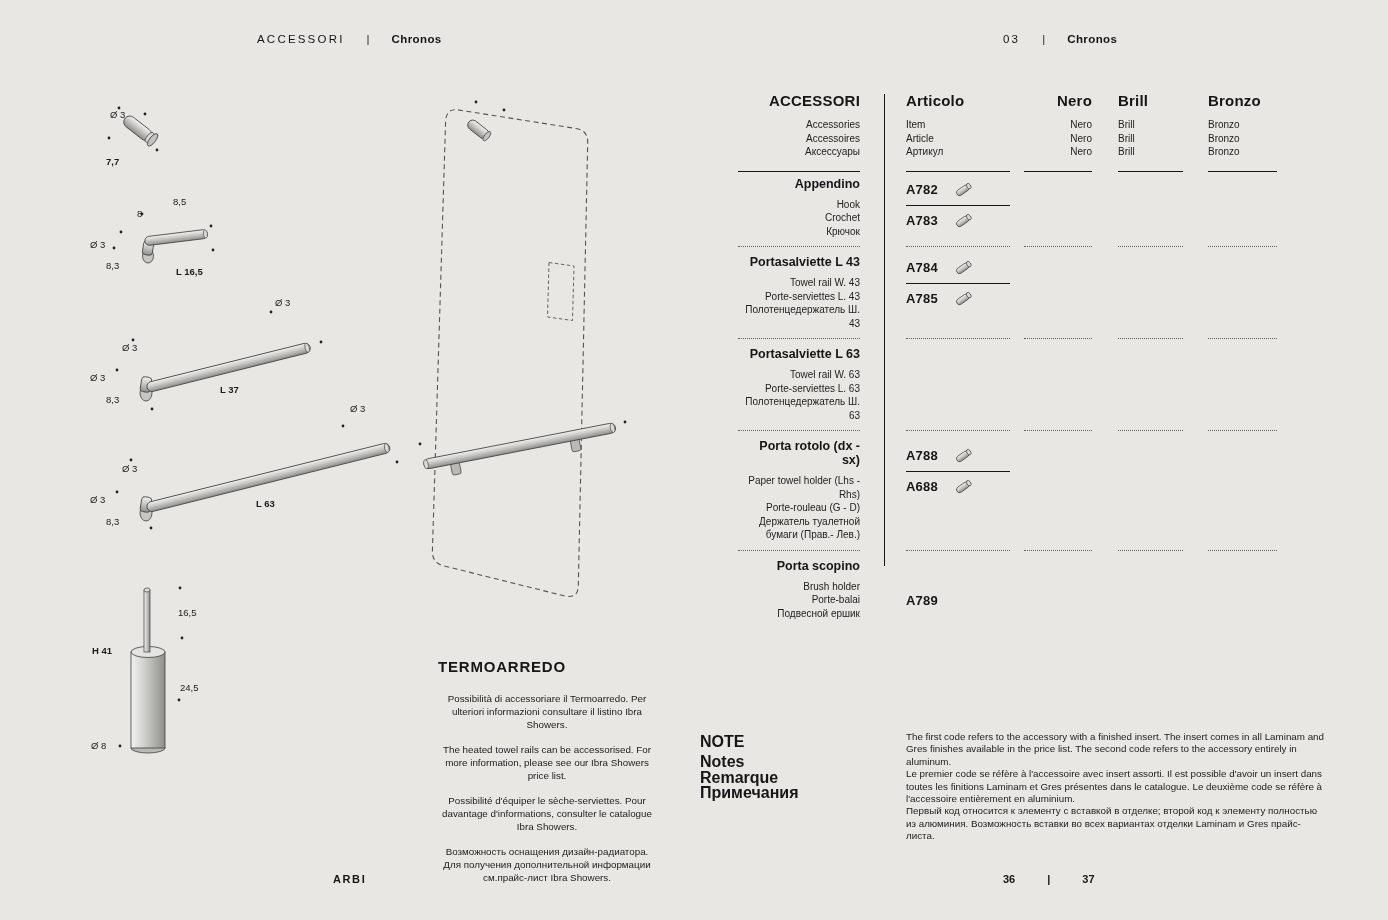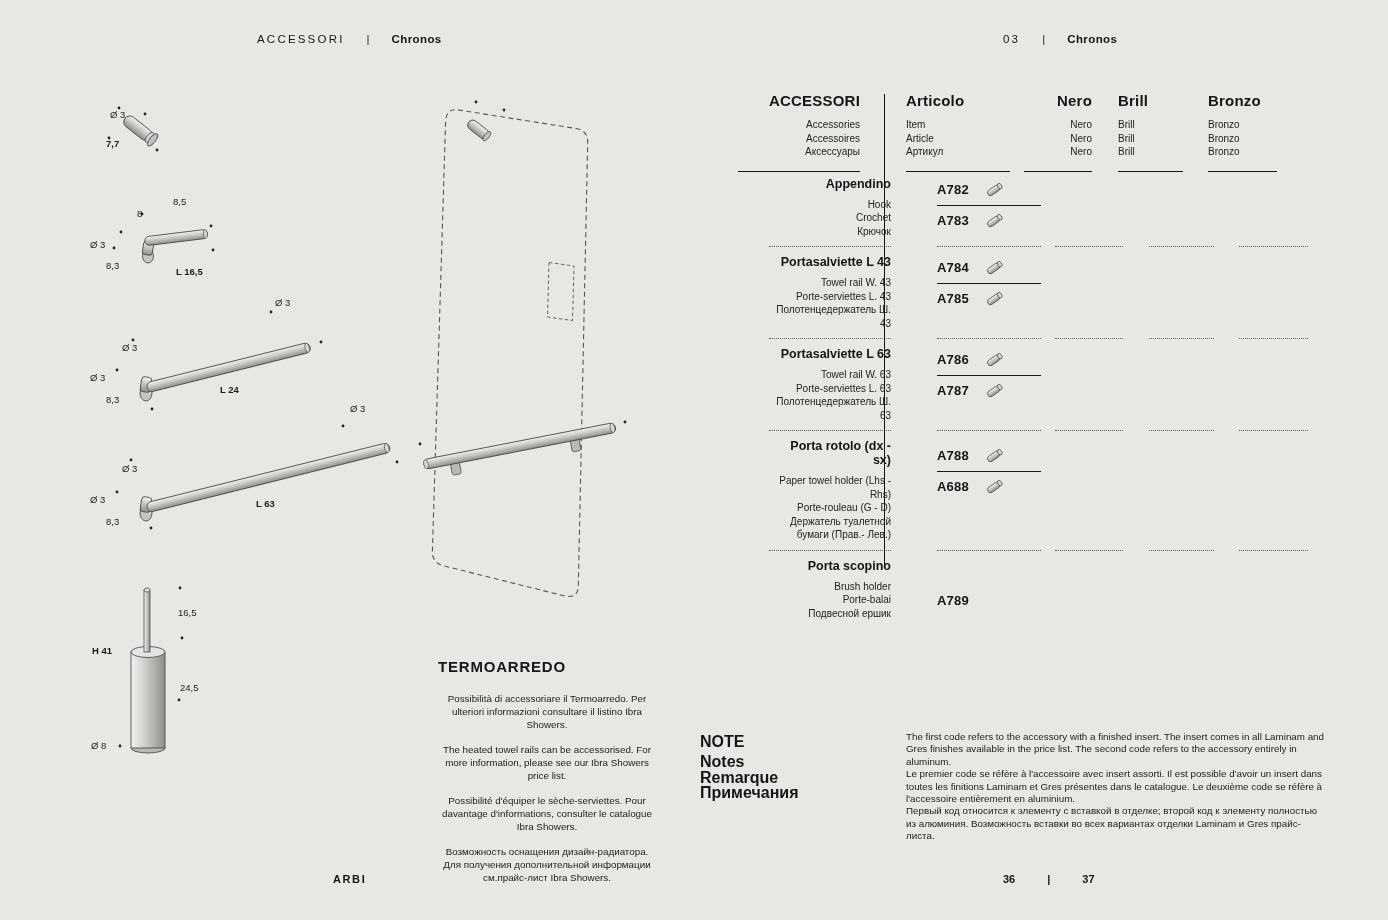--- a/index.html
+++ b/index.html
@@ -33,21 +33,21 @@
   .v-divider{position:absolute;left:146px;top:2px;width:1px;height:472px;background:#161616;}
   .thead,.section{display:grid;grid-template-columns:var(--cols);}
   .th{padding-bottom:12px;border-bottom:1px solid #161616;}
   .th.c1{grid-column:1;text-align:right;}
   .th.c2{grid-column:3;}
   .th.c3{grid-column:5;text-align:right;}
   .th.c4{grid-column:7;}
   .th.c5{grid-column:9;}
   .th-title{font-size:15px;font-weight:700;letter-spacing:.2px;margin-bottom:9px;}
   .th-sub{font-size:10px;line-height:13.5px;color:#222;}
-  .section{grid-template-rows:1fr 12px;min-height:74px;margin-left:31px;}
+  .section{grid-template-rows:1fr 12px;min-height:74px;}
   .name-cell{grid-column:1;grid-row:1;text-align:right;padding-top:5px;}
   .row-name{font-size:12.5px;font-weight:700;margin-bottom:7px;}
   .row-sub{font-size:10px;line-height:13.5px;color:#222;}
   .codes-cell{grid-column:3;grid-row:1;padding-top:9px;}
   .code-row{display:flex;align-items:center;gap:16px;height:17px;}
   .code{font-size:13px;font-weight:700;letter-spacing:.2px;}
   .code-div{border-bottom:1px solid #161616;margin:7px 0 6px;width:100%;}
   .dots{grid-row:2;align-self:end;height:0;border-bottom:1.5px dotted #5f5f5f;margin-bottom:3px;}
   .dots.p1{grid-column:1;}
   .dots.p2{grid-column:3;}
@@ -184,31 +184,31 @@
       <ellipse cx="204" cy="372" rx="2.2" ry="4.6" fill="#d9d9d7" stroke="#3e3e3e" stroke-width="0.6"></ellipse>
       <ellipse cx="14" cy="372" rx="2.2" ry="4.6" fill="#d9d9d7" stroke="#3e3e3e" stroke-width="0.6"></ellipse>
     </g>
     <circle cx="8" cy="352" r="1.4" fill="#222"></circle>
       <circle cx="213" cy="330" r="1.4" fill="#222"></circle>
     <circle cx="64" cy="10" r="1.4" fill="#222"></circle>
       <circle cx="92" cy="18" r="1.4" fill="#222"></circle>
   </svg>
 
   <span class="dim" style="left:110px;top:109px">Ø 3</span>
-  <span class="dim b" style="left:106px;top:138px">7,7</span>
+  <span class="dim b" style="left:106px;top:156px">7,7</span>
   <span class="dim" style="left:173px;top:196px">8,5</span>
   <span class="dim" style="left:137px;top:208px">8</span>
   <span class="dim" style="left:90px;top:239px">Ø 3</span>
   <span class="dim" style="left:106px;top:260px">8,3</span>
   <span class="dim b" style="left:176px;top:266px">L 16,5</span>
   <span class="dim" style="left:275px;top:297px">Ø 3</span>
   <span class="dim" style="left:122px;top:342px">Ø 3</span>
   <span class="dim" style="left:90px;top:372px">Ø 3</span>
   <span class="dim" style="left:106px;top:394px">8,3</span>
-  <span class="dim b" style="left:220px;top:384px">L 24</span>
+  <span class="dim b" style="left:220px;top:384px">L 37</span>
   <span class="dim" style="left:350px;top:403px">Ø 3</span>
   <span class="dim" style="left:122px;top:463px">Ø 3</span>
   <span class="dim" style="left:90px;top:494px">Ø 3</span>
   <span class="dim" style="left:106px;top:516px">8,3</span>
   <span class="dim b" style="left:256px;top:498px">L 63</span>
   <span class="dim" style="left:178px;top:607px">16,5</span>
   <span class="dim b" style="left:92px;top:645px">H 41</span>
   <span class="dim" style="left:180px;top:682px">24,5</span>
   <span class="dim" style="left:91px;top:740px">Ø 8</span>
 
@@ -318,41 +318,20 @@
       <div class="dots p5"></div>
     </div>
 
     <div class="section s3">
       <div class="name-cell">
         <div class="row-name">Portasalviette L 63</div>
         <div class="row-sub">Towel rail W. 63</div>
         <div class="row-sub">Porte-serviettes L. 63</div>
         <div class="row-sub">Полотенцедержатель Ш. 63</div>
       </div>
-      <div class="codes-cell">
-        <div class="code-row">
-            <span class="code">A786</span>
-          <svg width="20" height="15" viewBox="0 0 20 15">
-              <g transform="rotate(-35 10 7.5)">
-                <rect x="1.5" y="4.5" width="14" height="6" rx="3" fill="url(#metalH)" stroke="#3e3e3e" stroke-width="0.7"></rect>
-                <ellipse cx="15.8" cy="7.5" rx="2" ry="3" fill="#d8d8d6" stroke="#3e3e3e" stroke-width="0.7"></ellipse>
-              </g>
-            </svg>
-          </div>
-        <div class="code-div"></div>
-        <div class="code-row">
-            <span class="code">A787</span>
-          <svg width="20" height="15" viewBox="0 0 20 15">
-              <g transform="rotate(-35 10 7.5)">
-                <rect x="1.5" y="4.5" width="14" height="6" rx="3" fill="url(#metalH)" stroke="#3e3e3e" stroke-width="0.7"></rect>
-                <ellipse cx="15.8" cy="7.5" rx="2" ry="3" fill="#d8d8d6" stroke="#3e3e3e" stroke-width="0.7"></ellipse>
-              </g>
-            </svg>
-          </div>
-      </div>
       <div class="dots p1"></div>
       <div class="dots p2"></div>
       <div class="dots p3"></div>
       <div class="dots p4"></div>
       <div class="dots p5"></div>
     </div>
 
     <div class="section s4">
       <div class="name-cell">
         <div class="row-name">Porta rotolo (dx - sx)</div>

